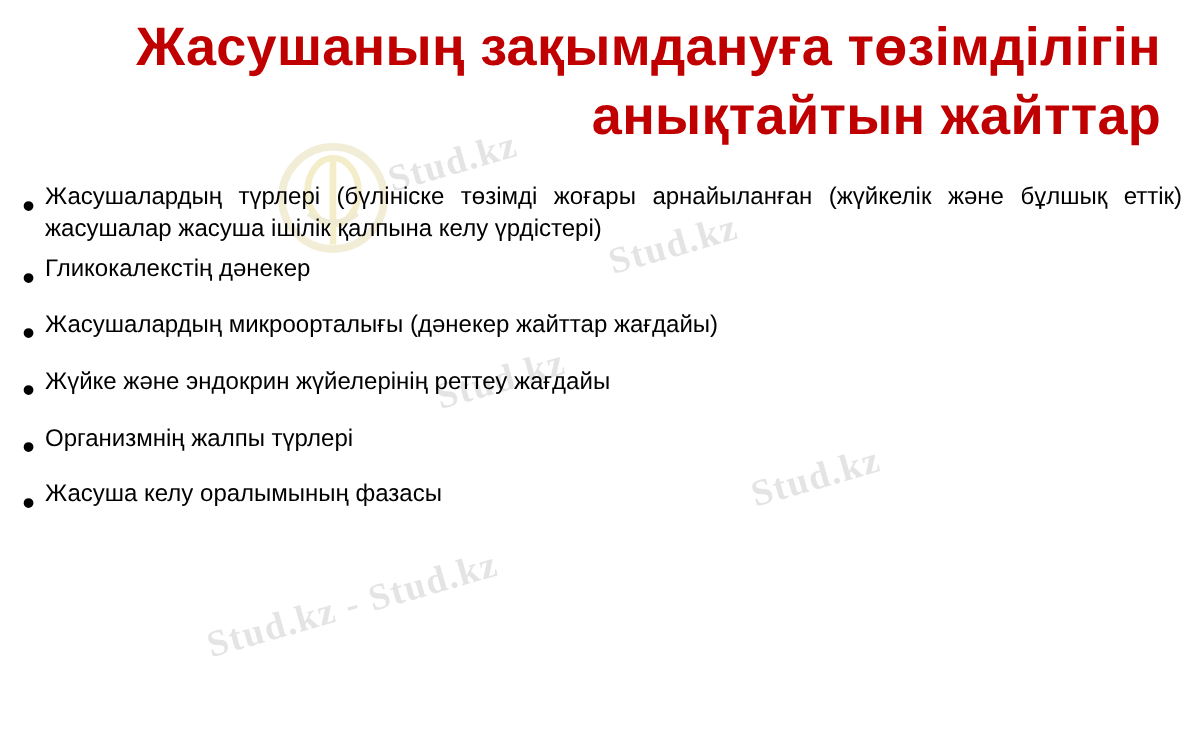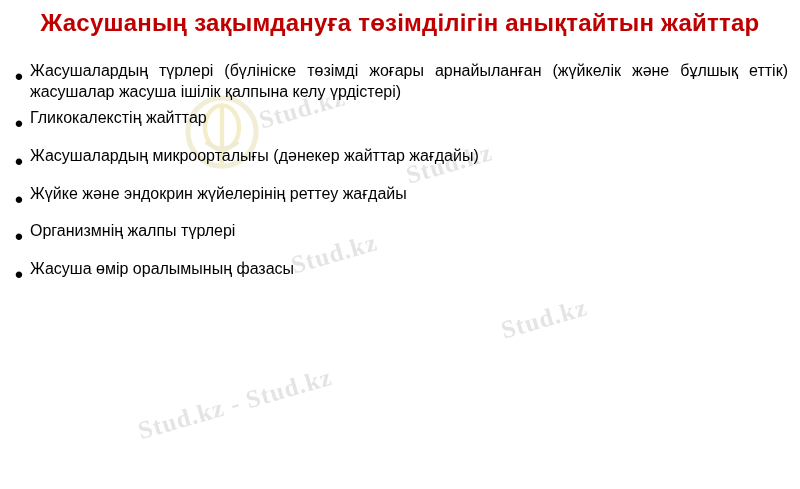--- a/index.html
+++ b/index.html
@@ -72,23 +72,23 @@
     width: 74px; height: 74px;
     opacity: .45;
   }
 
   
   .title {
     position: relative;
     z-index: 2;
     color: #c00000;
     font-weight: bold;
-    font-size: 24px;
+    font-size: 36px;
     line-height: 1.28;
-    text-align: center;
+    text-align: right;
     padding: 8px 26px 0 26px;
     letter-spacing: .2px;
   }
 
   
   .content {
     position: relative;
     z-index: 2;
     margin-top: 22px;
     padding: 0 12px 0 8px;
@@ -141,37 +141,37 @@
 
   <div class="content">
 
     <div class="bullet-row">
       <div class="bullet-mark">•</div>
       <div class="bullet-text">Жасушалардың түрлері (бүлініске төзімді жоғары арнайыланған (жүйкелік және бұлшық еттік) жасушалар жасуша ішілік қалпына келу үрдістері)</div>
     </div>
 
     <div class="bullet-row">
       <div class="bullet-mark">•</div>
-      <div class="bullet-text nojustify">Гликокалекстің жайттар</div>
+      <div class="bullet-text nojustify">Гликокалекстің дәнекер</div>
     </div>
 
     <div class="bullet-row">
       <div class="bullet-mark">•</div>
       <div class="bullet-text nojustify">Жасушалардың микроорталығы (дәнекер жайттар жағдайы)</div>
     </div>
 
     <div class="bullet-row">
       <div class="bullet-mark">•</div>
       <div class="bullet-text nojustify">Жүйке және эндокрин жүйелерінің реттеу жағдайы</div>
     </div>
 
     <div class="bullet-row">
       <div class="bullet-mark">•</div>
       <div class="bullet-text nojustify">Организмнің жалпы түрлері</div>
     </div>
 
     <div class="bullet-row">
       <div class="bullet-mark">•</div>
-      <div class="bullet-text nojustify">Жасуша өмір оралымының фазасы</div>
+      <div class="bullet-text nojustify">Жасуша келу оралымының фазасы</div>
     </div>
 
   </div>
 </div>
 
 </body></html>

